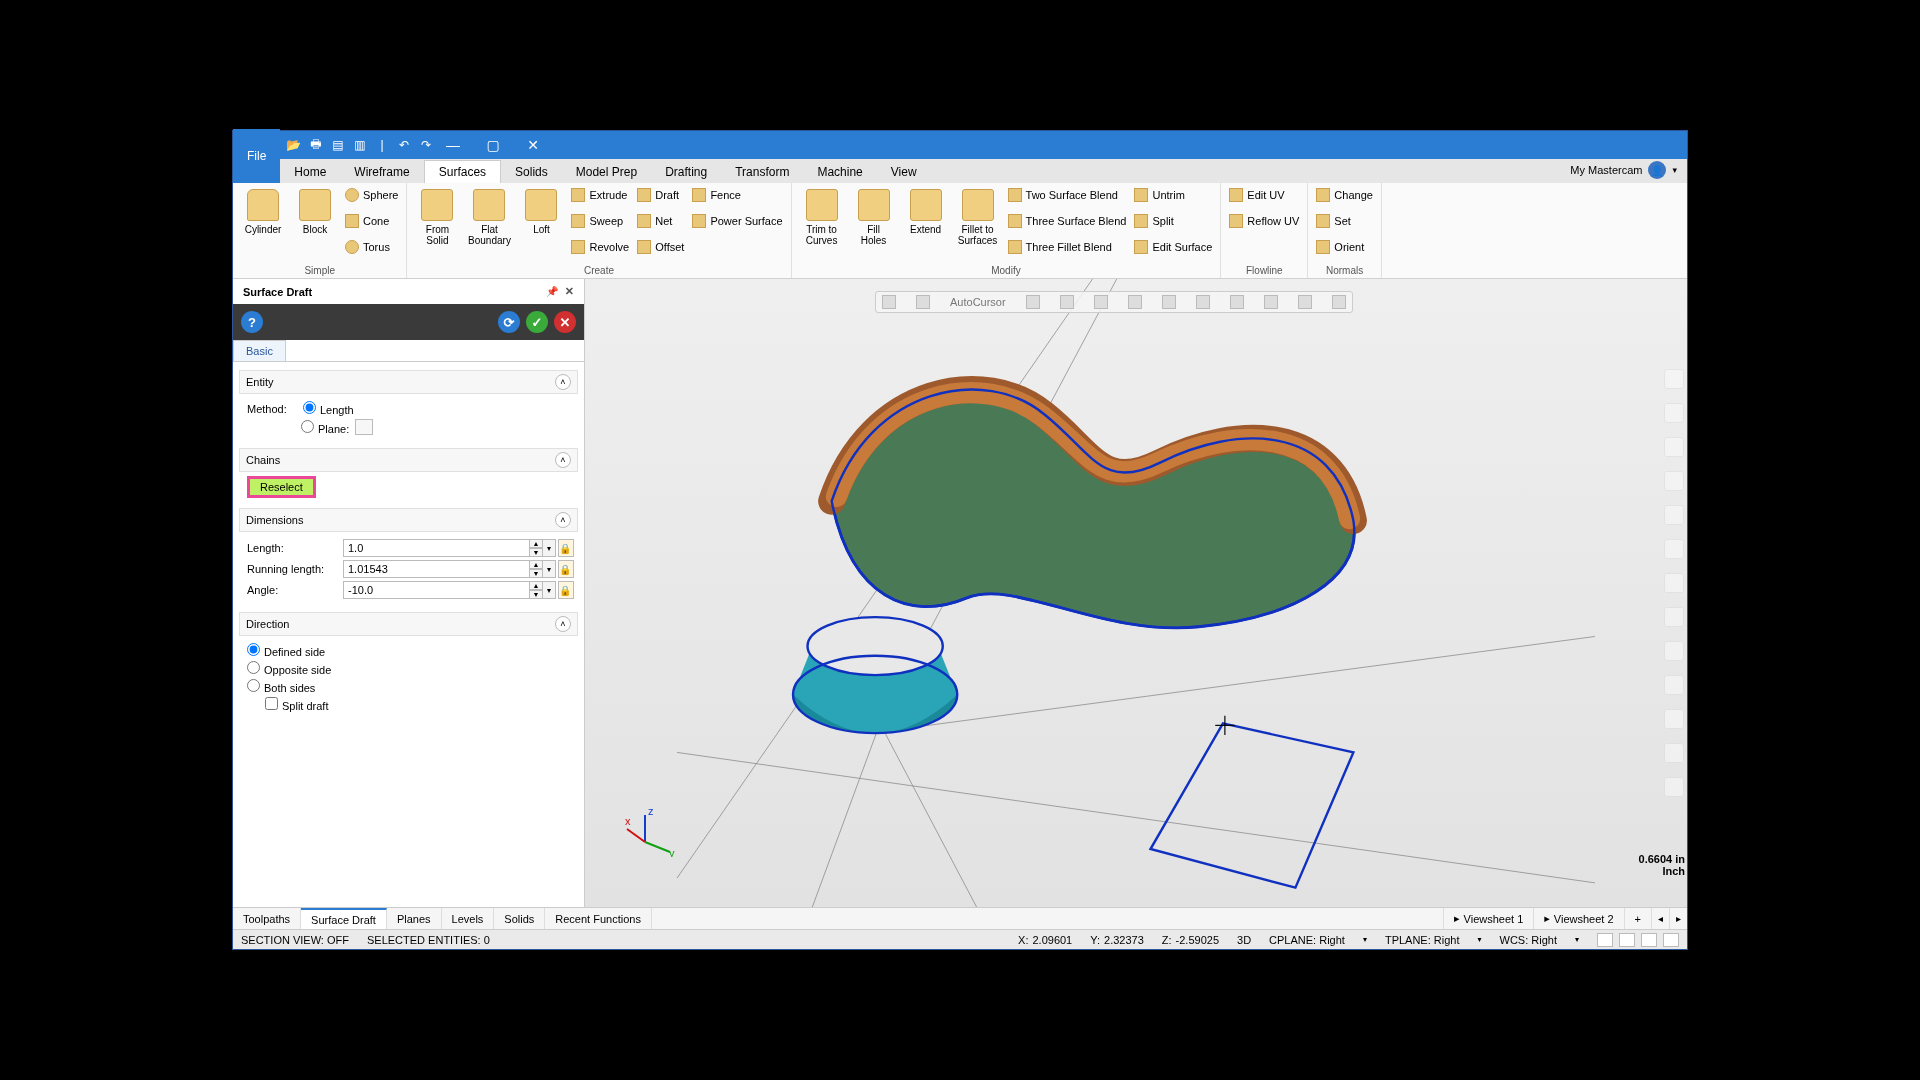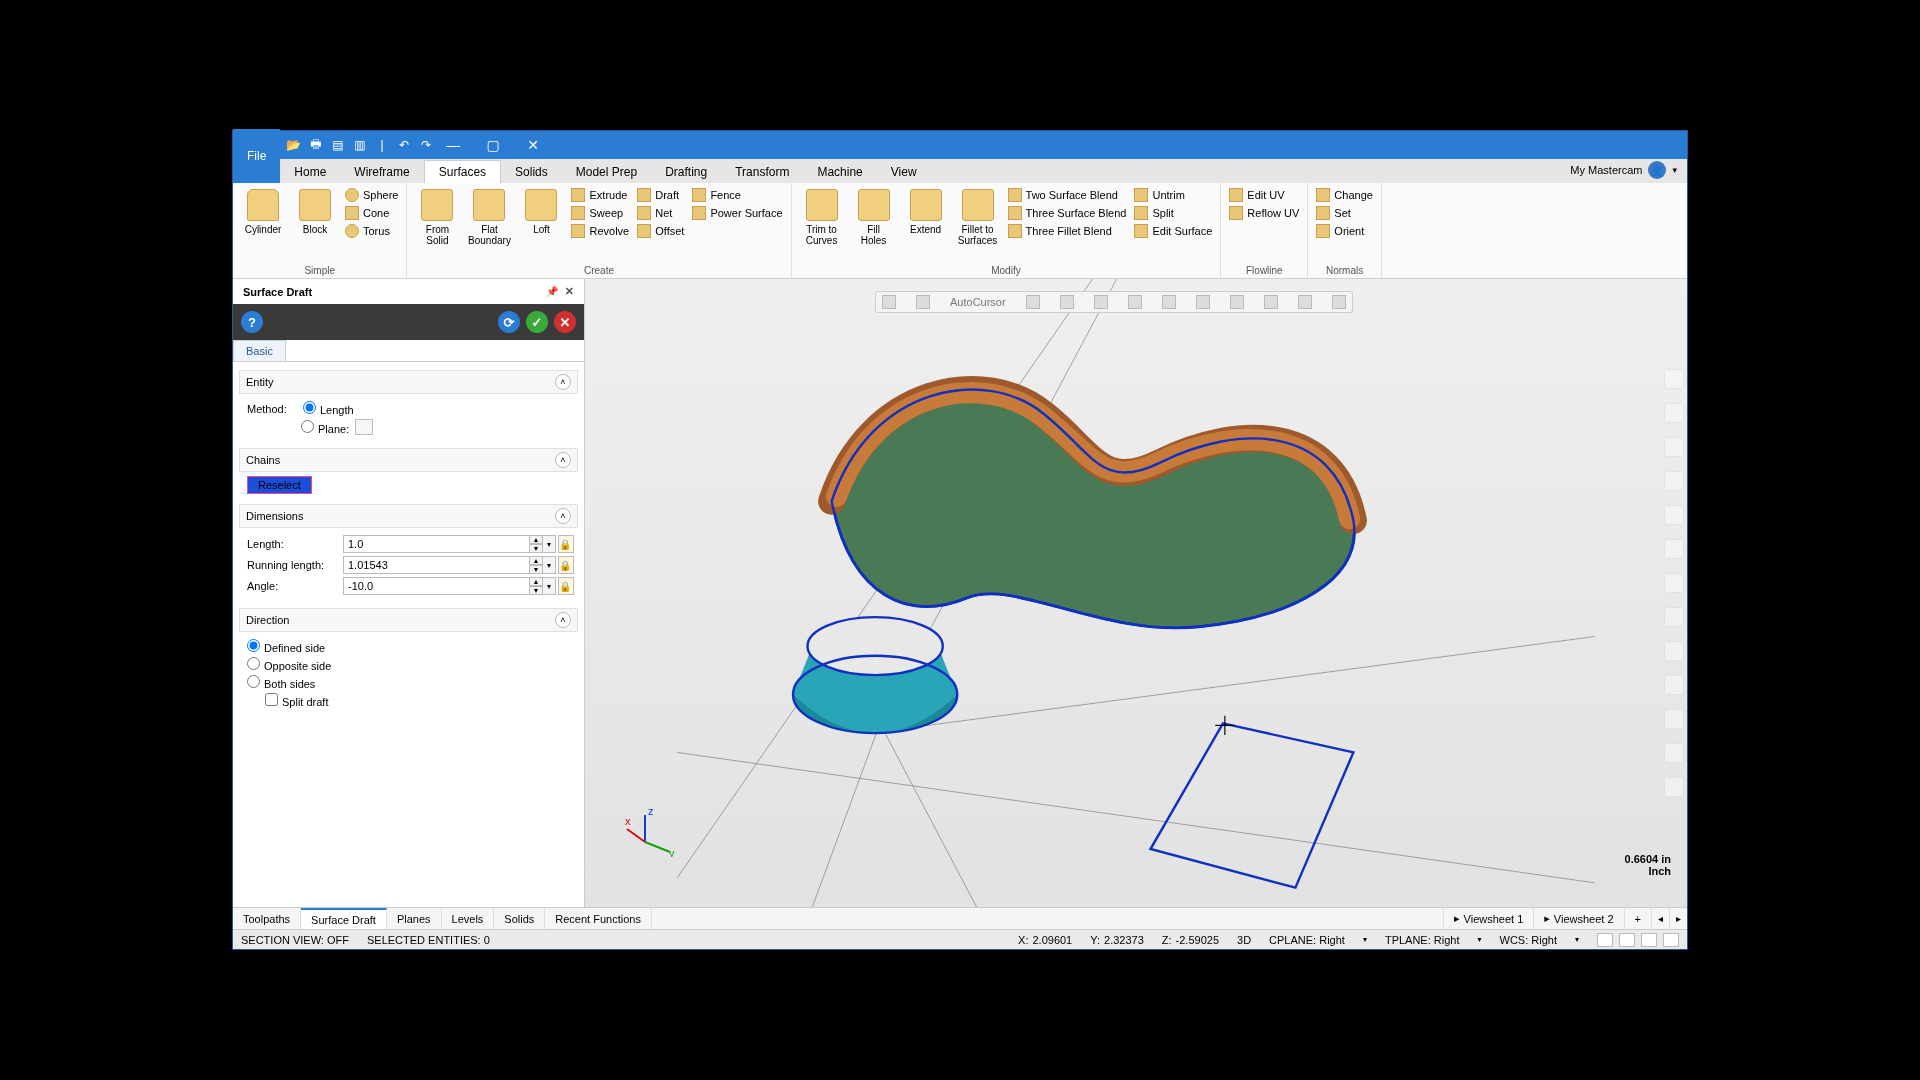--- a/index.html
+++ b/index.html
@@ -18,21 +18,21 @@
 .tab-strip .my-mc { margin-left:auto; padding:4px 10px; font-size:12px; display:flex; align-items:center; gap:6px; }
 .tab-strip .my-mc .avatar { width:18px;height:18px;border-radius:50%;background:#3a76c4;color:#fff;display:flex;align-items:center;justify-content:center;font-size:10px;}
 .ribbon { background:#fafafa; border-bottom:1px solid #d0d0d0; height:96px; display:flex; }
 .ribbon-group { border-right:1px solid #e0e0e0; display:flex; flex-direction:column; padding:4px 6px 0 6px; }
 .ribbon-group .group-body { flex:1; display:flex; align-items:flex-start; gap:4px; }
 .ribbon-group .group-label { text-align:center; font-size:10px; color:#555; padding:2px 0; }
 .big-btn { display:flex; flex-direction:column; align-items:center; width:48px; padding:2px; cursor:pointer; }
 .big-btn .ic { width:32px; height:32px; background:#f0d080; border:1px solid #c8a050; border-radius:3px; margin-bottom:3px; }
 .big-btn .ic.cyl { border-radius:6px 6px 2px 2px; }
 .big-btn span { font-size:10px; text-align:center; line-height:11px; }
-.small-col { display:flex; flex-direction:column; gap:2px; }
+.small-col { display:flex; flex-direction:column; gap:10px; }
 .small-btn { display:flex; align-items:center; gap:4px; padding:1px 2px; cursor:pointer; }
 .small-btn .sic { width:14px;height:14px;background:#e8c878;border:1px solid #c8a050; }
 .small-btn span { font-size:11px; white-space:nowrap; }
 .workspace { flex:1; display:flex; min-height:0; }
 .side-panel { width:352px; background:#fff; border-right:1px solid #ccc; display:flex; flex-direction:column; }
 .panel-title { background:#fff; padding:6px 10px; font-size:14px; font-weight:600; display:flex; align-items:center; }
 .panel-title .pin { margin-left:auto; font-size:10px; color:#777; cursor:pointer; }
 .panel-title .closep { margin-left:6px; font-size:11px; color:#555; cursor:pointer; }
 .panel-toolbar { background:#3a3a3a; height:36px; display:flex; align-items:center; padding:0 8px; gap:6px; }
 .circ-btn { width:22px;height:22px;border-radius:50%;display:flex;align-items:center;justify-content:center;font-weight:bold;font-size:13px;color:#fff;cursor:pointer; }
@@ -49,27 +49,27 @@
 .section-body { padding:4px 4px 6px 8px; }
 .row { display:flex; align-items:center; margin:3px 0; gap:6px; }
 .row label { font-size:11px; }
 .field-label { width:90px; font-size:11px; }
 .num-input { flex:1; display:flex; align-items:center; }
 .num-input input { flex:1; border:1px solid #bbb; padding:1px 4px; font-size:11px; height:18px; }
 .num-input .spin { display:flex;flex-direction:column;margin-left:-1px;}
 .num-input .spin div{width:14px;height:9px;border:1px solid #bbb;font-size:7px;line-height:7px;text-align:center;background:#f4f4f4;cursor:pointer;}
 .num-input .dd { width:14px;height:18px;border:1px solid #bbb;margin-left:-1px;background:#f4f4f4;font-size:8px;display:flex;align-items:center;justify-content:center;cursor:pointer;}
 .num-input .lock { width:16px;height:18px;border:1px solid #bbb;margin-left:2px;background:#fff6dd;font-size:10px;display:flex;align-items:center;justify-content:center;cursor:pointer;}
-.reselect-btn { border:1px solid #ec4899; background:#1d4ed8; padding:2px 10px; font-size:11px; cursor:pointer;}
+.reselect-btn { border:3px solid #ec4899; background:#bef264; padding:2px 10px; font-size:11px; cursor:pointer;}
 .viewport { flex:1; position:relative; background:linear-gradient(#efefef,#e2e2e2); overflow:hidden; }
 .float-tb { position:absolute; top:12px; left:290px; background:rgba(245,245,245,0.85); border:1px solid #ccc; border-radius:3px; padding:3px 6px; display:flex; align-items:center; gap:20px; }
 .float-tb .fic{ width:14px;height:14px;background:#ddd;border:1px solid #bbb; }
 .float-tb .ftxt{ font-size:11px;color:#777; }
 .triad { position:absolute; left:40px; bottom:50px; width:50px; height:50px; }
-.scale-bar { position:absolute; right:16px; bottom:30px; text-align:right; font-size:11px; }
+.scale-bar { position:absolute; right:2px; bottom:30px; text-align:right; font-size:11px; }
 .side-strip { position:absolute; right:0; top:90px; width:26px; display:flex; flex-direction:column; gap:14px; align-items:center; }
 .side-strip div{ width:20px;height:20px;border:1px solid #ddd;border-radius:3px;background:#fafafa;opacity:.55; }
 .bottom-tabs { height:22px; background:#f5f5f5; border-top:1px solid #ccc; display:flex; align-items:stretch; }
 .bottom-tabs .btab { padding:3px 10px; font-size:11px; border-right:1px solid #ddd; cursor:pointer; display:flex; align-items:center; }
 .bottom-tabs .btab.active { background:#fff; border-top:2px solid #2b7cd3; }
 .bottom-tabs .spacer{flex:1;}
 .bottom-tabs .sheet{ padding:3px 10px;font-size:11px;border-left:1px solid #ddd;display:flex;align-items:center;gap:4px;}
 .bottom-tabs .nav-arrows{margin-left:auto;display:flex;}
 .bottom-tabs .nav-arrows div{width:18px;display:flex;align-items:center;justify-content:center;font-size:10px;border-left:1px solid #ddd;cursor:pointer;}
 .status-bar { height:20px; background:#eaeaea; border-top:1px solid #ccc; display:flex; align-items:center; font-size:10.5px; padding:0 8px; gap:18px; }

